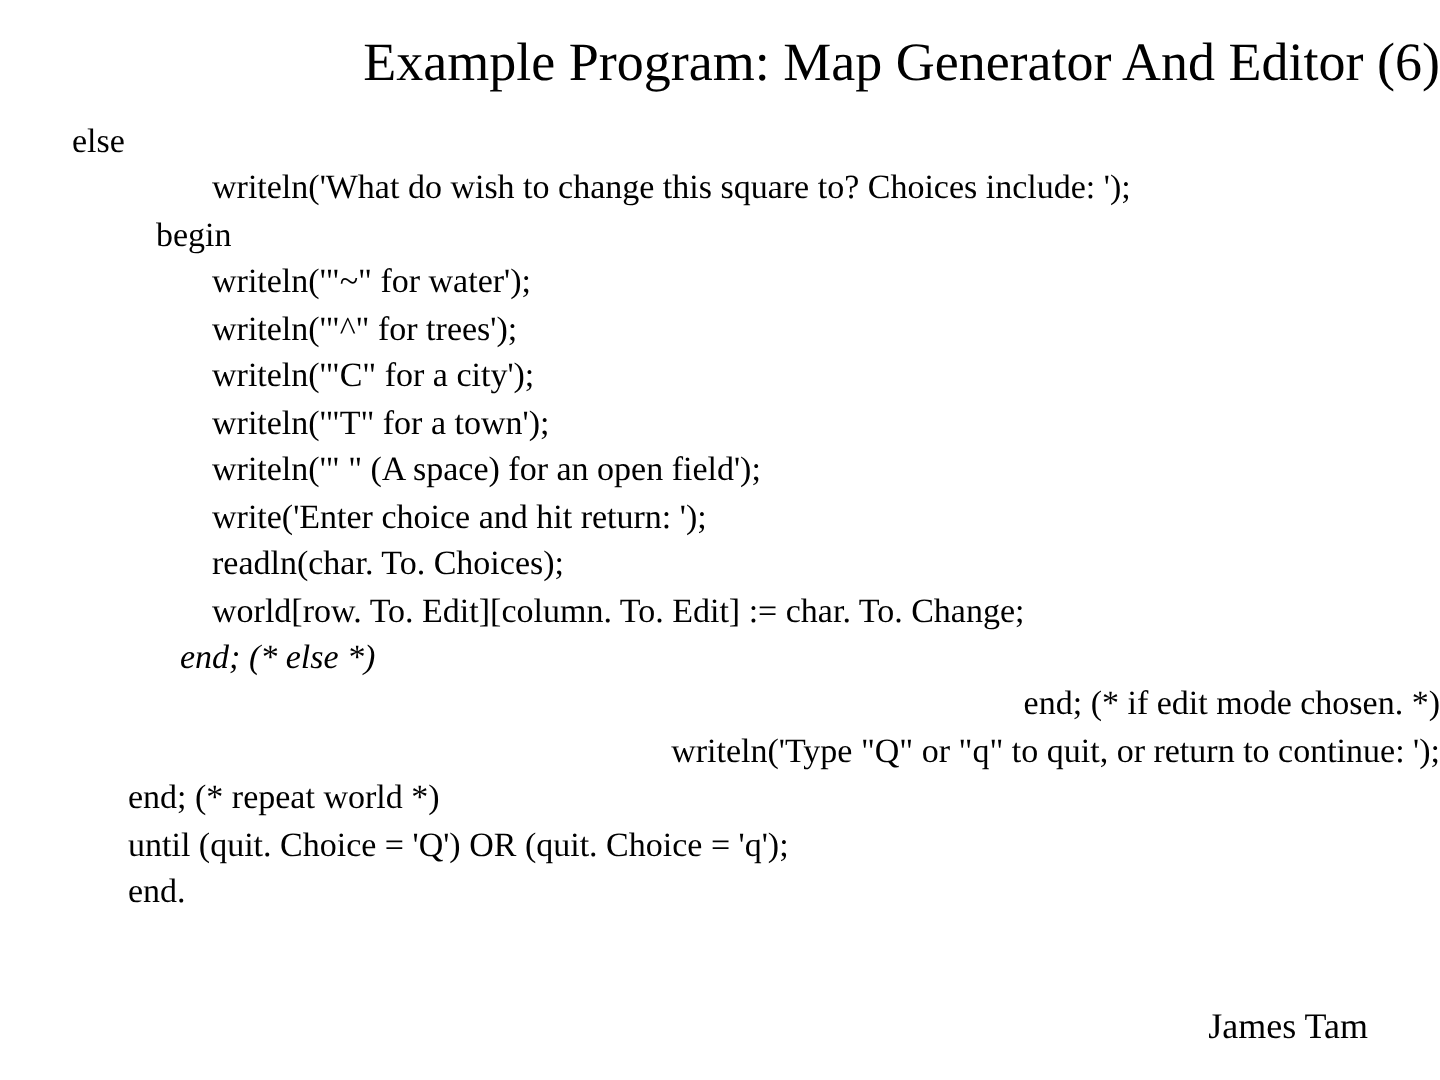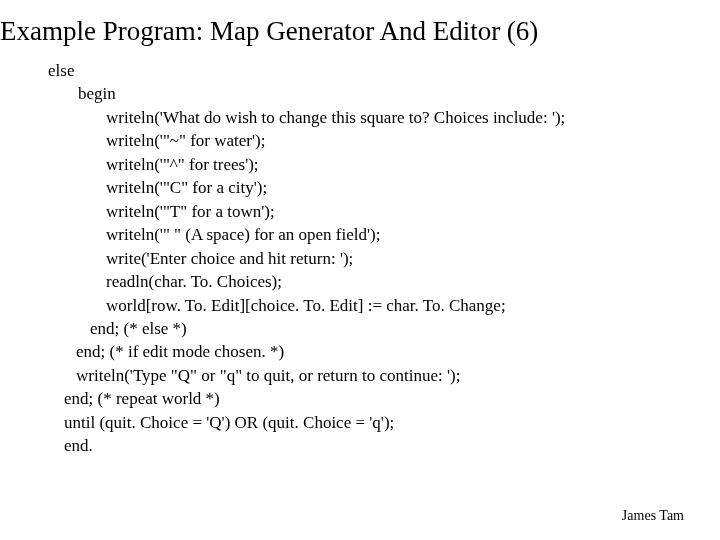--- a/index.html
+++ b/index.html
@@ -12,65 +12,65 @@
       height: 540px;
       background: #ffffff;
       font-family: "Times New Roman", Times, serif;
       color: #000000;
       position: relative;
       overflow: hidden;
     }
     .slide-title {
       font-size: 27px;
       font-weight: normal;
-      text-align: left;
+      text-align: right;
       padding-top: 16px;
       padding-bottom: 6px;
     }
     .code-block {
       font-size: 17px;
       line-height: 1.38;
       padding-left: 36px;
       padding-top: 6px;
     }
     .code-line {
       white-space: pre;
     }
-    .i0 { padding-left: 0; margin-left: 12px; }
+    .i0 { padding-left: 0; }
     .i1 { padding-left: 42px; }
     .i2 { padding-left: 70px; }
-    .i3 { padding-left: 54px; }
-    .i4 { padding-left: 40px; }
+    .i3 { padding-left: 54px; font-style: italic; }
+    .i4 { padding-left: 40px; text-align: right; }
     .i5 { padding-left: 28px; }
     .i6 { padding-left: 28px; }
     .i7 { padding-left: 28px; }
     .footer {
       position: absolute;
       right: 36px;
       bottom: 16px;
-      font-size: 14px;
+      font-size: 18px;
     }
   </style>
 </head>
 <body>
 
 <div class="slide-title">Example Program: Map Generator And Editor (6)</div>
 
 <div class="code-block">
   <div class="code-line i0">else</div>
+  <div class="code-line i2">writeln('What do wish to change this square to? Choices include: ');</div>
   <div class="code-line i1">begin</div>
-  <div class="code-line i2">writeln('What do wish to change this square to? Choices include: ');</div>
   <div class="code-line i2">writeln('"~" for water');</div>
   <div class="code-line i2">writeln('"^" for trees');</div>
   <div class="code-line i2">writeln('"C" for a city');</div>
   <div class="code-line i2">writeln('"T" for a town');</div>
   <div class="code-line i2">writeln('" " (A space) for an open field');</div>
   <div class="code-line i2">write('Enter choice and hit return: ');</div>
   <div class="code-line i2">readln(char. To. Choices);</div>
-  <div class="code-line i2">world[row. To. Edit][choice. To. Edit] := char. To. Change;</div>
+  <div class="code-line i2">world[row. To. Edit][column. To. Edit] := char. To. Change;</div>
   <div class="code-line i3">end; (* else *)</div>
   <div class="code-line i4">end; (* if edit mode chosen. *)</div>
   <div class="code-line i4">writeln('Type "Q" or "q" to quit, or return to continue: ');</div>
   <div class="code-line i5">end; (* repeat world *)</div>
   <div class="code-line i6">until (quit. Choice = 'Q') OR (quit. Choice = 'q');</div>
   <div class="code-line i7">end.</div>
 </div>
 
 <div class="footer">James Tam</div>
 

